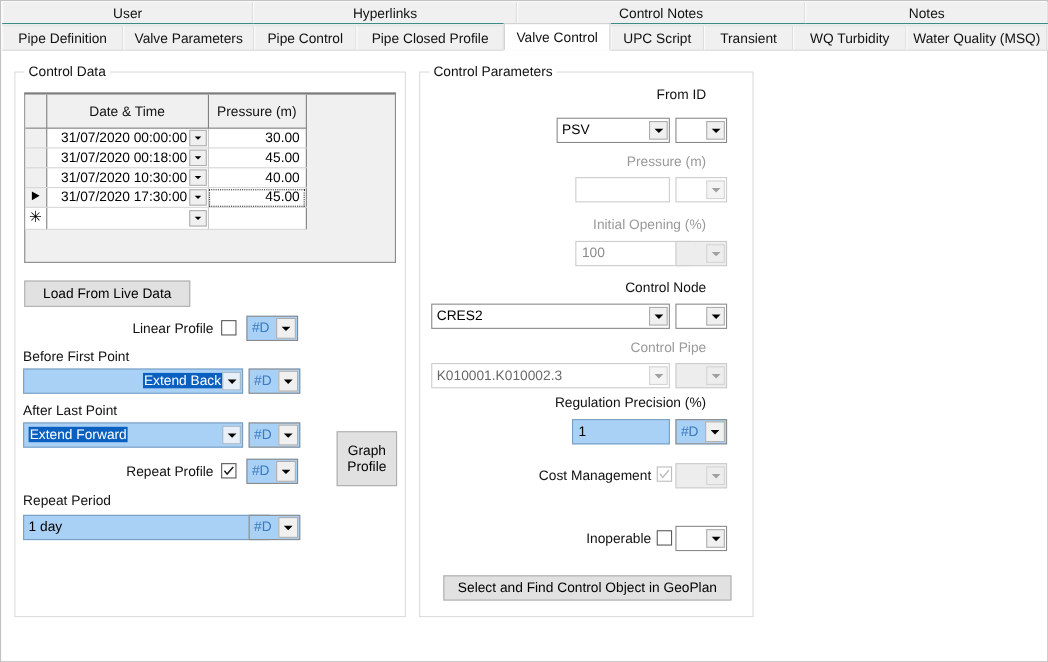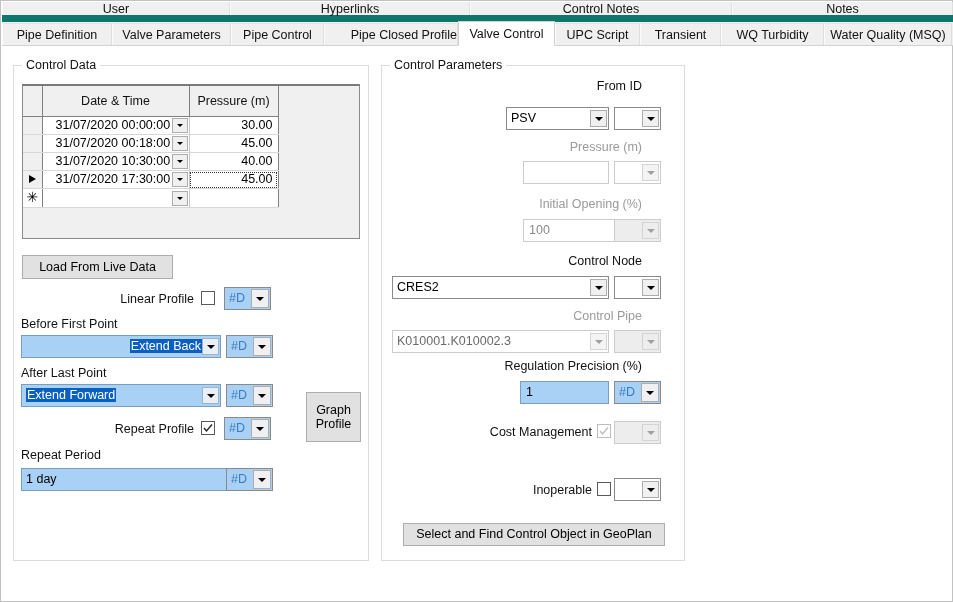--- a/index.html
+++ b/index.html
@@ -29,21 +29,21 @@
   .tabstrip {
     display: flex;
     height: 20px;
     background: #f0f0f0;
     box-sizing: border-box;
   }
   #tabstrip-top {
     position: absolute;
     left: 1px; top: 1px;
     width: 951px;
-    border-bottom: 7px solid #0f766e;
+    border-bottom: 1px solid #0f766e;
   }
   #tabstrip-bottom {
     position: absolute;
     left: 1px; top: 21px;
     width: 951px;
     height: 24px;
     border-bottom: 1px solid #d2d2d2;
     align-items: flex-end;
   }
   .tab {
@@ -352,21 +352,21 @@
   <div class="tabstrip" id="tabstrip-bottom">
       <div class="tab" style="width: 110px;">
         <span>Pipe Definition</span>
       </div>
       <div class="tab" style="width: 119px;">
         <span>Valve Parameters</span>
       </div>
       <div class="tab" style="width: 93px;">
         <span>Pipe Control</span>
       </div>
-      <div class="tab" style="width: 134px; justify-content: flex-end;">
+      <div class="tab" style="width: 134px;">
         <span>Pipe Closed Profile</span>
       </div>
       <div class="tab active" style="width: 97px;">
         <span>Valve Control</span>
       </div>
       <div class="tab" style="width: 85px;">
         <span>UPC Script</span>
       </div>
       <div class="tab" style="width: 81px;">
         <span>Transient</span>

